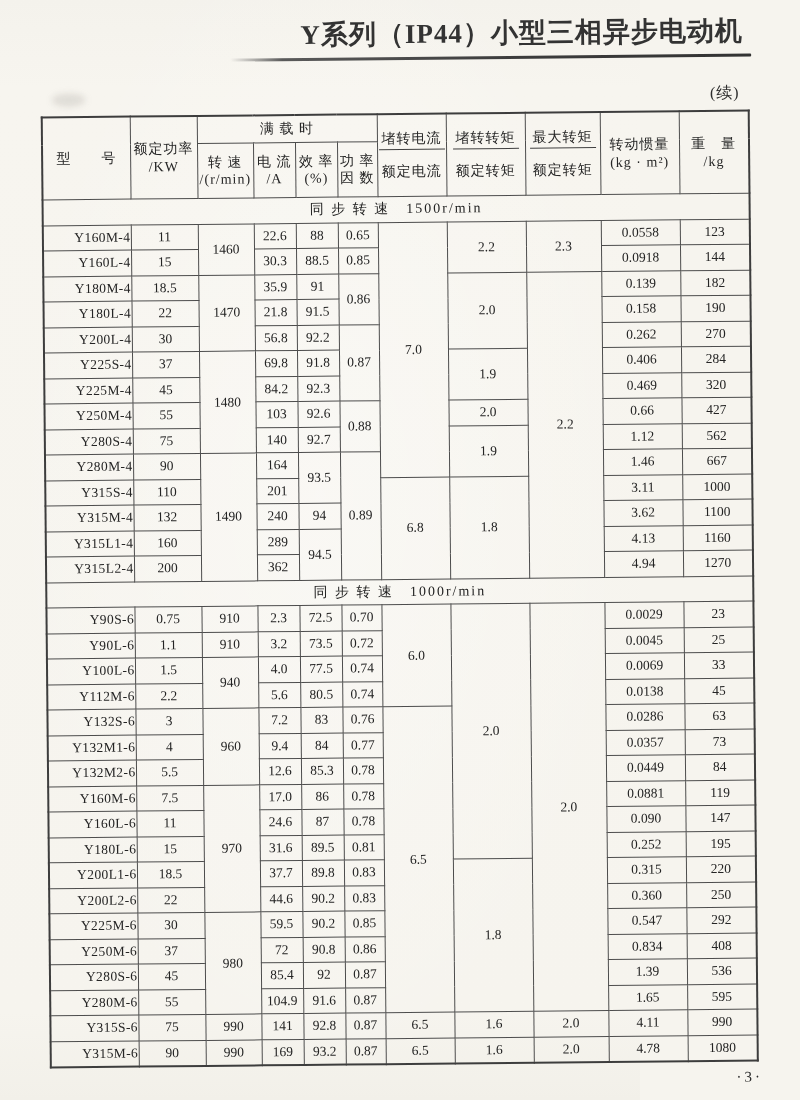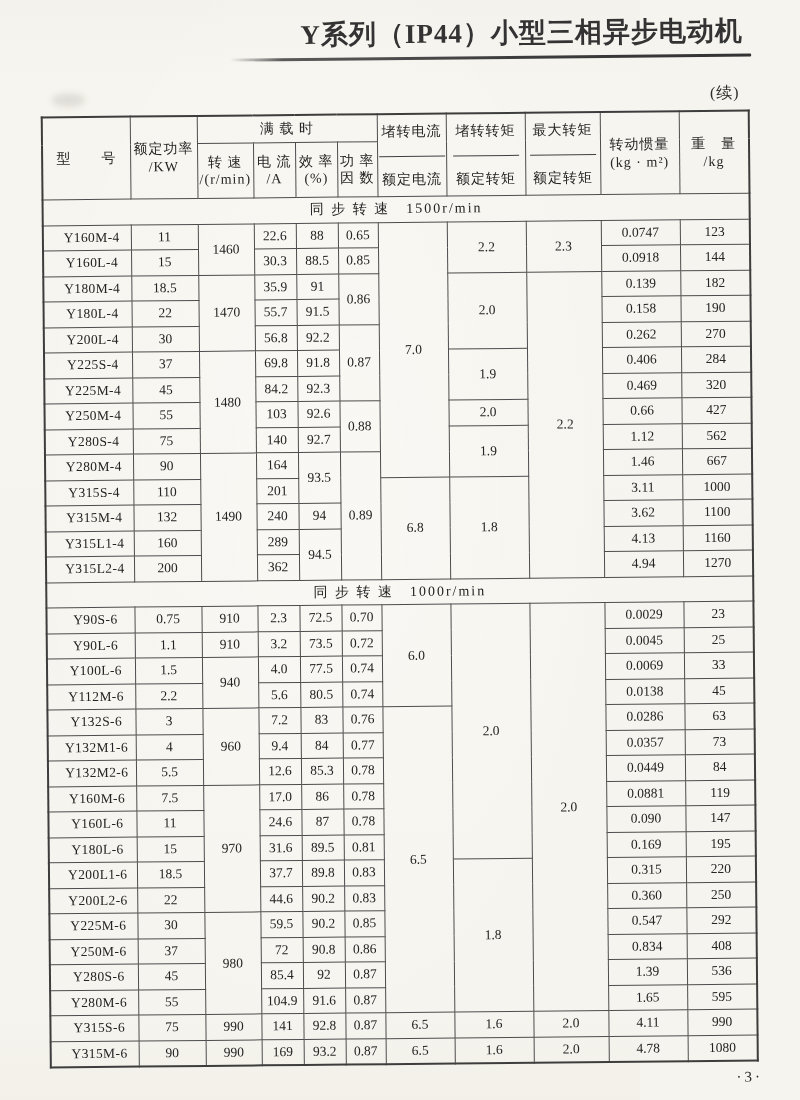--- a/index.html
+++ b/index.html
@@ -51,27 +51,27 @@
     padding:0;margin:0;
     text-align:center;vertical-align:middle;
     font-weight:normal;
     overflow:hidden;white-space:nowrap;
   }
   .motor-table{border:2px solid #3d3d3d;}
   .motor-table thead th{font-size:14px;line-height:1.25;letter-spacing:1px;color:#262626;}
   tr.h1 th{height:26px;}
   tr.h2 th{height:54px;margin-top:24px;}
   .hline{display:block;}
-  .frac-top{display:inline-block;border-bottom:1px solid #3f3f3f;padding:0 3px 15px 3px;margin-bottom:14px;}
-  .frac-bot{display:block;}
+  .frac-top{display:inline-block;border-bottom:1px solid #3f3f3f;padding:0 3px 1px 3px;margin-bottom:14px;}
+  .frac-bot{display:block;font-family:Liberation Mono, monospace;}
   td.section-cell{
     height:22px;font-size:14px;letter-spacing:2px;color:#222;
   }
   .motor-table tbody td{height:24.5px;}
-  td.model-cell{text-align:center;padding-left:9px;letter-spacing:0.4px;}
+  td.model-cell{text-align:right;padding-left:9px;letter-spacing:0.4px;}
   .page-number{
     position:absolute;top:1072px;right:42px;
     font-size:15px;letter-spacing:3px;color:#2a2a2a;
   }
 </style>
 </head>
 <body>
 
 <div class="page">
   <div class="tilt">
@@ -150,21 +150,21 @@
           <tr>
             <td class="model-cell">Y160M-4</td>
             <td>11</td>
             <td rowspan="2">1460</td>
             <td>22.6</td>
             <td>88</td>
             <td>0.65</td>
             <td rowspan="10">7.0</td>
             <td rowspan="2">2.2</td>
             <td rowspan="2">2.3</td>
-            <td>0.0747</td>
+            <td>0.0558</td>
             <td>123</td>
           </tr>
           <tr>
             <td class="model-cell">Y160L-4</td>
             <td>15</td>
             <td>30.3</td>
             <td>88.5</td>
             <td>0.85</td>
             <td>0.0918</td>
             <td>144</td>
@@ -177,21 +177,21 @@
             <td>91</td>
             <td rowspan="2">0.86</td>
             <td rowspan="3">2.0</td>
             <td rowspan="12">2.2</td>
             <td>0.139</td>
             <td>182</td>
           </tr>
           <tr>
             <td class="model-cell">Y180L-4</td>
             <td>22</td>
-            <td>55.7</td>
+            <td>21.8</td>
             <td>91.5</td>
             <td>0.158</td>
             <td>190</td>
           </tr>
           <tr>
             <td class="model-cell">Y200L-4</td>
             <td>30</td>
             <td>56.8</td>
             <td>92.2</td>
             <td rowspan="3">0.87</td>
@@ -369,21 +369,21 @@
             <td>0.78</td>
             <td>0.090</td>
             <td>147</td>
           </tr>
           <tr>
             <td class="model-cell">Y180L-6</td>
             <td>15</td>
             <td>31.6</td>
             <td>89.5</td>
             <td>0.81</td>
-            <td>0.169</td>
+            <td>0.252</td>
             <td>195</td>
           </tr>
           <tr>
             <td class="model-cell">Y200L1-6</td>
             <td>18.5</td>
             <td>37.7</td>
             <td>89.8</td>
             <td>0.83</td>
             <td rowspan="6">1.8</td>
             <td>0.315</td>

